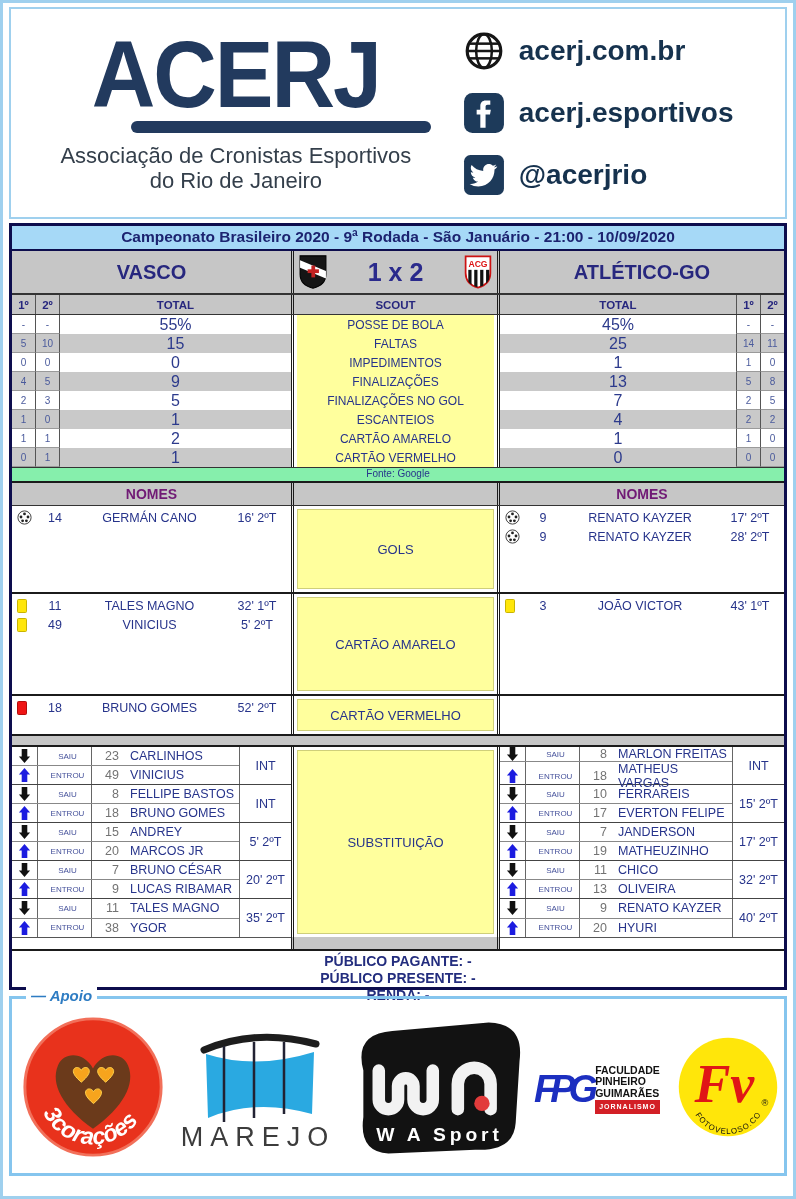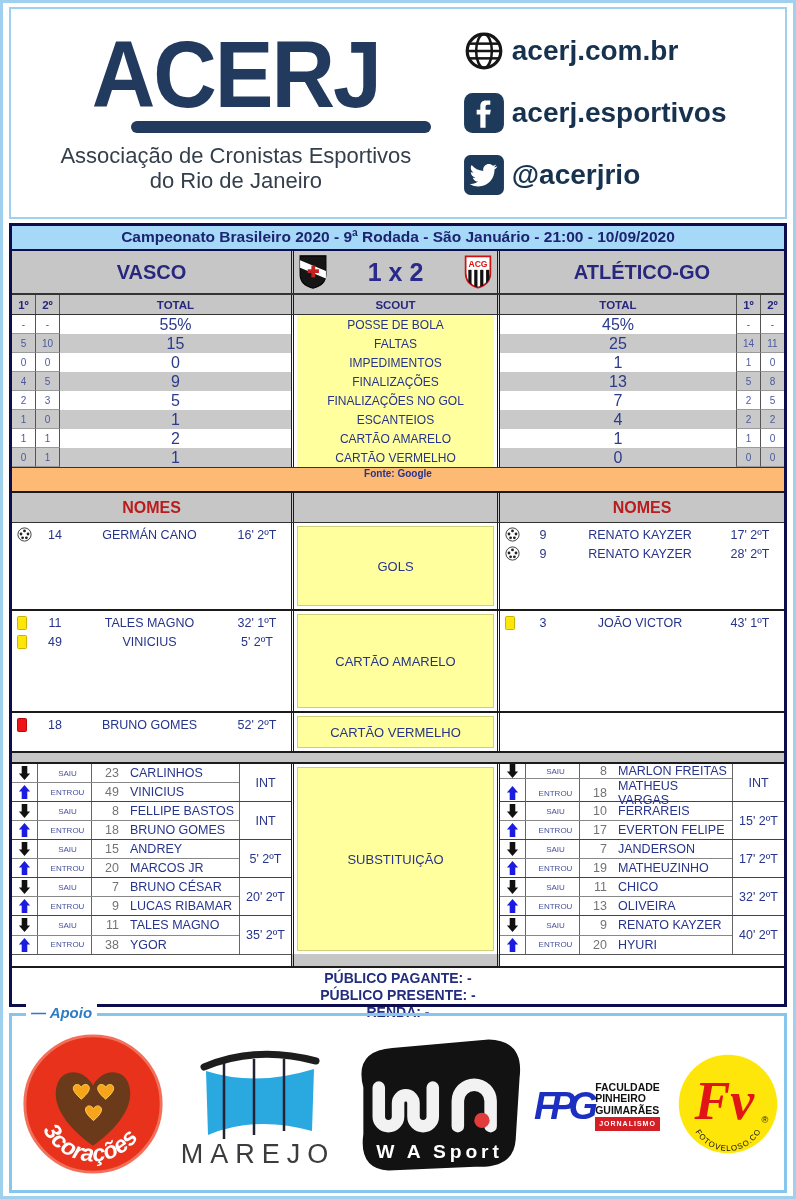--- a/index.html
+++ b/index.html
@@ -7,21 +7,21 @@
   .page{ width:796px; height:1199px; background:#fff; border:3px solid #9fd0ee;
          padding:4px 6px; margin:0 auto; overflow:hidden; }
 
   
   .header-box{ height:212px; border:2px solid #9fd0ee; display:flex; padding:20px 10px; margin-bottom:4px; }
   .logo-col{ width:57%; display:flex; flex-direction:column; align-items:center; justify-content:center; }
   .acerj-word{ font-size:88px; font-weight:bold; color:#223a5e; letter-spacing:-2px; line-height:0.95; transform:scaleY(1.08); }
   .acerj-bar{ width:300px; height:12px; background:#223a5e; border-radius:7px; margin:4px 0 10px 90px; }
   .org-line{ font-size:22px; color:#343f4b; text-align:center; line-height:1.15; }
   .social-col{ flex:1; display:flex; flex-direction:column; justify-content:center; gap:20px; padding-left:12px; }
-  .social-row{ display:flex; align-items:center; gap:7px; }
+  .social-row{ display:flex; align-items:center; gap:14px; }
   .social-label{ font-size:28px; font-weight:bold; color:#16324e; }
   .sicon{ width:42px; height:42px; flex:0 0 42px; }
 
   
   .main-table{ border:3px solid #0d0d4d; }
   .title-bar{ height:25px; background:#a6d9f7; border-bottom:2px solid #0d0d4d;
               color:#1c2370; font-weight:bold; font-size:15.5px; text-align:center; line-height:22px; }
   .row3{ display:flex; }
   .gL{ width:279px; } .gC{ width:209px; border-left:3px double #1b1b1b; border-right:3px double #1b1b1b; } .gR{ flex:1; }
 
@@ -42,25 +42,25 @@
   .sr{ display:flex; height:19px; }
   .sr:nth-child(even){ background:#c9c9c9; }
   .sc{ display:flex; align-items:center; justify-content:center; }
   .sc.mini{ width:24px; font-size:10px; color:#4a5a9c; border-bottom:1px solid #9a9a9a; }
   .sc.tot{ flex:1; font-size:16px; color:#2c3a8c; }
   .scout-wrap{ background:#fff; padding:0 3px; }
   .scout-box{ background:#ffff9d; height:100%; display:flex; flex-direction:column; }
   .scout-box div{ height:19px; display:flex; align-items:center; justify-content:center;
                   font-size:12px; color:#27348b; }
 
-  .fonte-row{ height:26px; background:#fdba74; border-top:1px solid #333; border-bottom:2px solid #1b1b1b;
-              text-align:center; font-size:10px; font-weight:bold; color:#27348b; line-height:12px; }
-
-  .names-row{ height:30px; background:#c6c6c6; border-bottom:1px solid #333;
-              font-weight:bold; font-size:16px; color:#b91c1c; }
+  .fonte-row{ height:16px; background:#86efac; border-top:1px solid #333; border-bottom:2px solid #1b1b1b;
+              text-align:center; font-size:10px; font-weight:normal; color:#27348b; line-height:12px; }
+
+  .names-row{ height:23px; background:#c6c6c6; border-bottom:1px solid #333;
+              font-weight:bold; font-size:14px; color:#701a75; }
   .names-row .cc{ display:flex; align-items:center; justify-content:center; height:100%; }
   .names-row .gC{ background:#c6c6c6; }
 
   .ev{ border-bottom:2px solid #1b1b1b; }
   .ev-side{ padding-top:2px; background:#fff; }
   .ev-center{ padding:3px; background:#fff; }
   .ybox{ background:#ffff9d; border:1px solid #cfcf7a; height:100%;
          display:flex; align-items:center; justify-content:center;
          font-size:13px; color:#27348b; }
   .h-gols{ height:88px; } .h-yel{ height:102px; } .h-red{ height:40px; }

